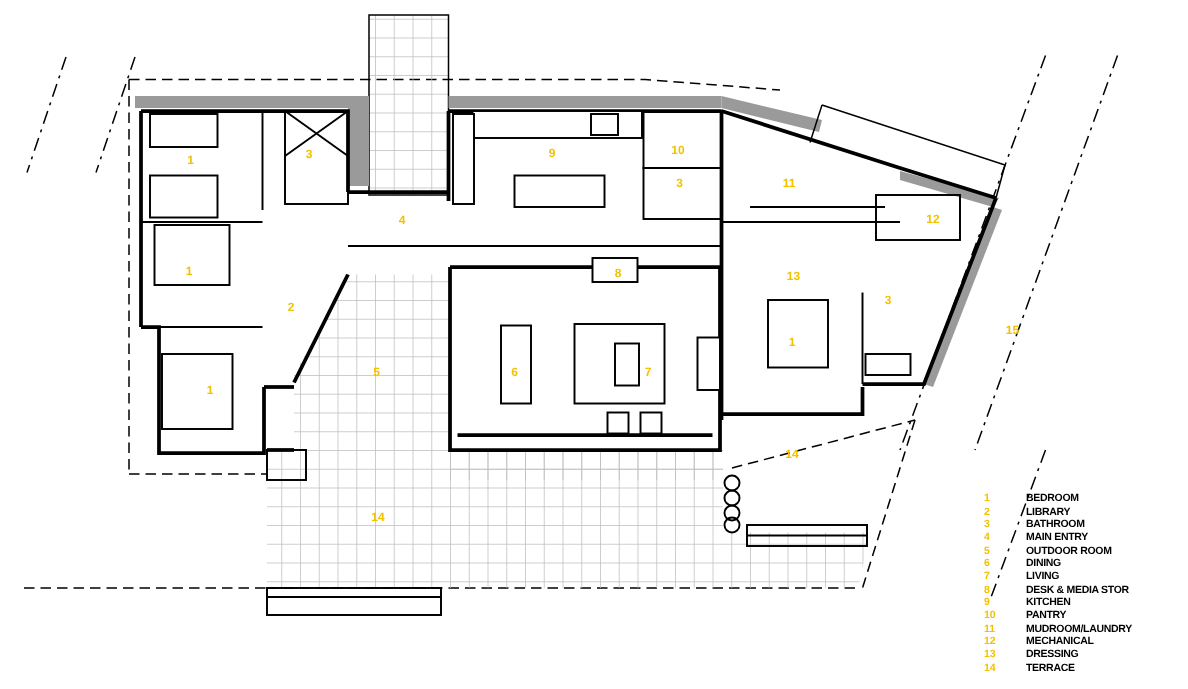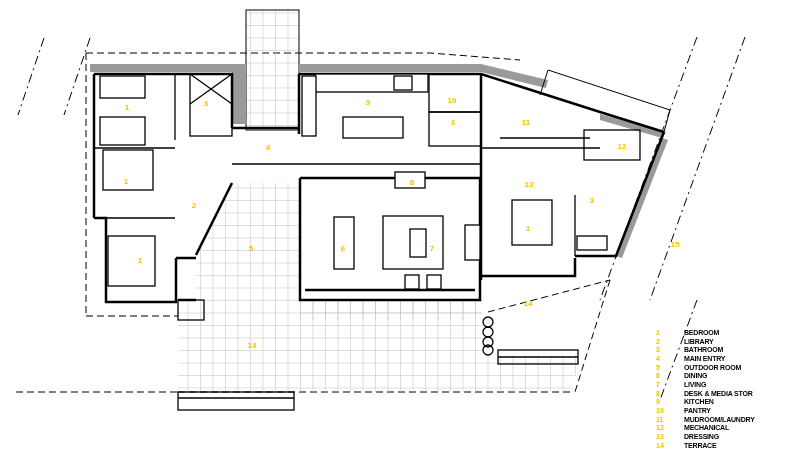--- a/index.html
+++ b/index.html
@@ -148,21 +148,21 @@
   <span class="room-num" style="left:343px;top:248px">6</span>
   <span class="room-num" style="left:432px;top:248px">7</span>
   <span class="room-num" style="left:412px;top:182px">8</span>
   <span class="room-num" style="left:368px;top:102px">9</span>
   <span class="room-num" style="left:452px;top:100px">10</span>
   <span class="room-num" style="left:526px;top:122px">11</span>
   <span class="room-num" style="left:622px;top:146px">12</span>
   <span class="room-num" style="left:529px;top:184px">13</span>
   <span class="room-num" style="left:528px;top:303px">14</span>
   <span class="room-num" style="left:252px;top:345px">14</span>
-  <span class="room-num" style="left:675px;top:244px">15</span>
+  <span class="room-num" style="left:675px;top:220px">15</span>
 </div>
 
 <div class="legend">
   <div class="legend-row">
       <span class="legend-num">1</span>
       <span class="legend-label">Bedroom</span>
     </div>
   <div class="legend-row">
       <span class="legend-num">2</span>
       <span class="legend-label">Library</span>

